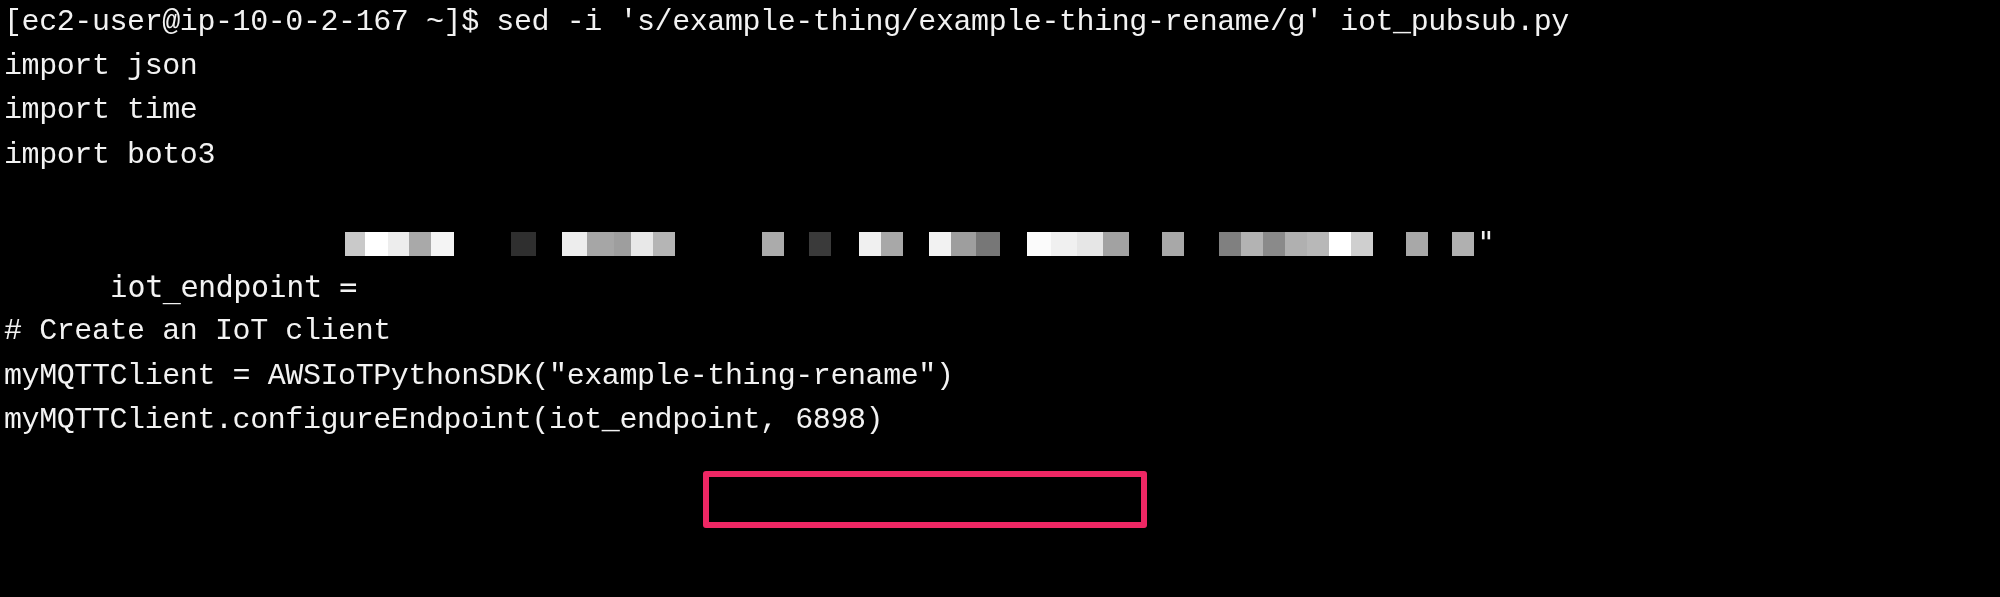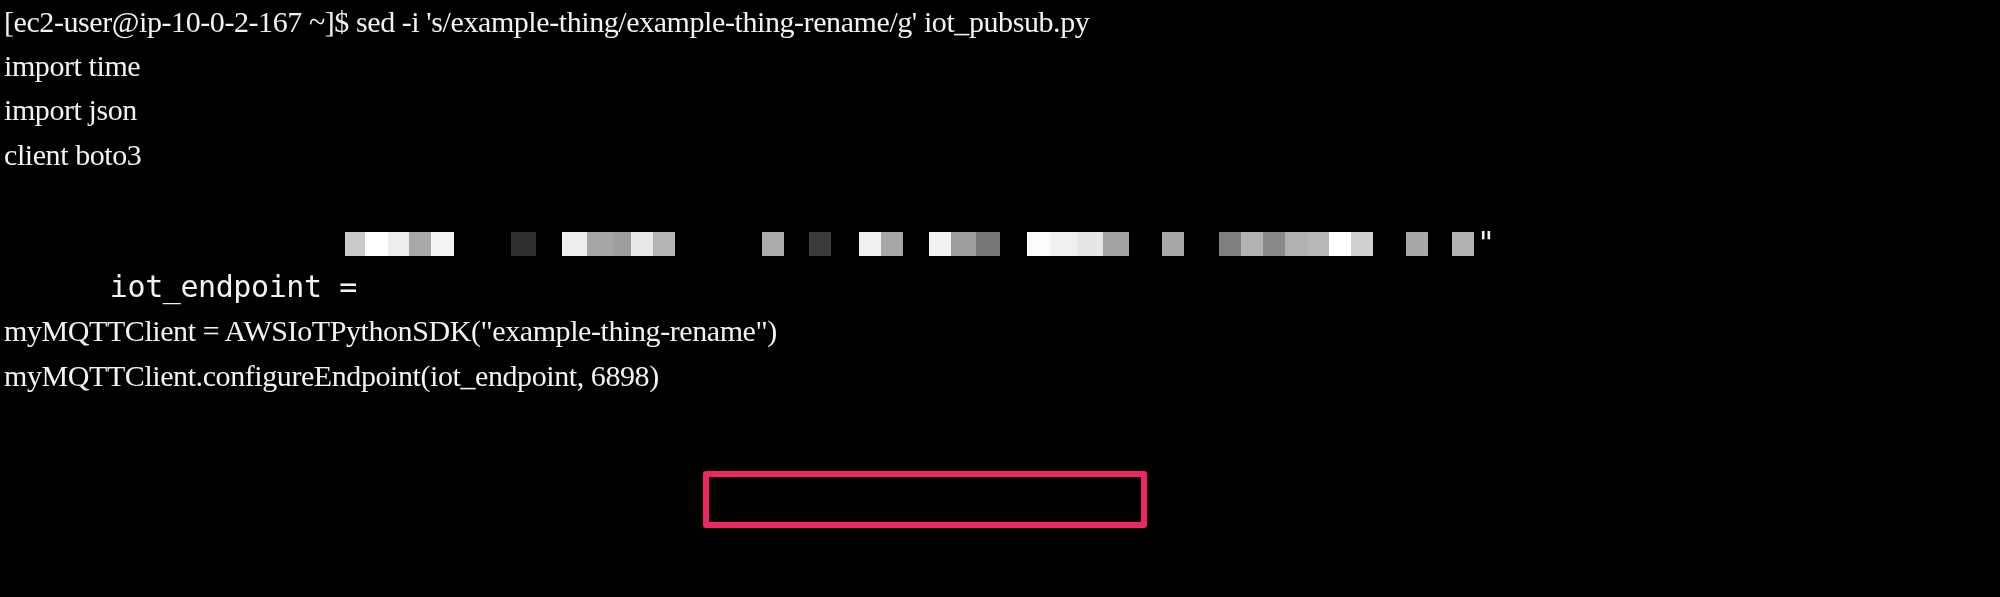--- a/index.html
+++ b/index.html
@@ -21,21 +21,21 @@
     top: 0px;
     width: 1996px;
   }
   .line {
     height: 44.2px;
     line-height: 44.2px;
     white-space: pre;
     font-size: 30px;
     letter-spacing: -0.42px;
     color: #f2f2f2;
-    font-family: Liberation Serif, serif;
+    font-family: Liberation Mono, monospace;
     position: relative;
   }
   .line.blank { color: transparent; }
 
   
   .redacted-line {
     position: relative;
     height: 44.2px;
     line-height: 44.2px;
     white-space: pre;
@@ -67,26 +67,26 @@
 </style>
 </head>
 <body>
 
 <div id="terminal">
   <div class="term-body">
 
     <div class="line">[ec2-user@ip-10-0-2-167 ~]$ sed -i 's/example-thing/example-thing-rename/g' iot_pubsub.py</div>
 
 
+    <div class="line">import json</div>
+
     <div class="line">import time</div>
 
-    <div class="line">import json</div>
 
-
-    <div class="line">client boto3</div>
+    <div class="line">import boto3</div>
 
     <div class="line blank"></div>
 
 
     <div class="redacted-line">
       <span>iot_endpoint = </span>
       <span class="redact-wrap">
         <span class="blk" style="left:341px;  width:20px; background:#c9c9c9;"></span>
         <span class="blk" style="left:361px;  width:23px; background:#ffffff;"></span>
         <span class="blk" style="left:384px;  width:21px; background:#ededed;"></span>
@@ -129,20 +129,21 @@
 
         <span class="blk" style="left:1402px; width:22px; background:#a8a8a8;"></span>
 
         <span class="blk" style="left:1448px; width:22px; background:#b0b0b0;"></span>
       </span>
       <span style="position:absolute; left:1473px; top:0;">"</span>
     </div>
 
     <div class="line blank"></div>
 
+    <div class="line"># Create an IoT client</div>
 
     <div class="line">myMQTTClient = AWSIoTPythonSDK("example-thing-rename")</div>
 
     <div class="line">myMQTTClient.configureEndpoint(iot_endpoint, 6898)</div>
 
   </div>
 
   <div class="highlight-box" style="left:703px; top:471px; width:444px; height:57px;"></div>
 </div>
 

